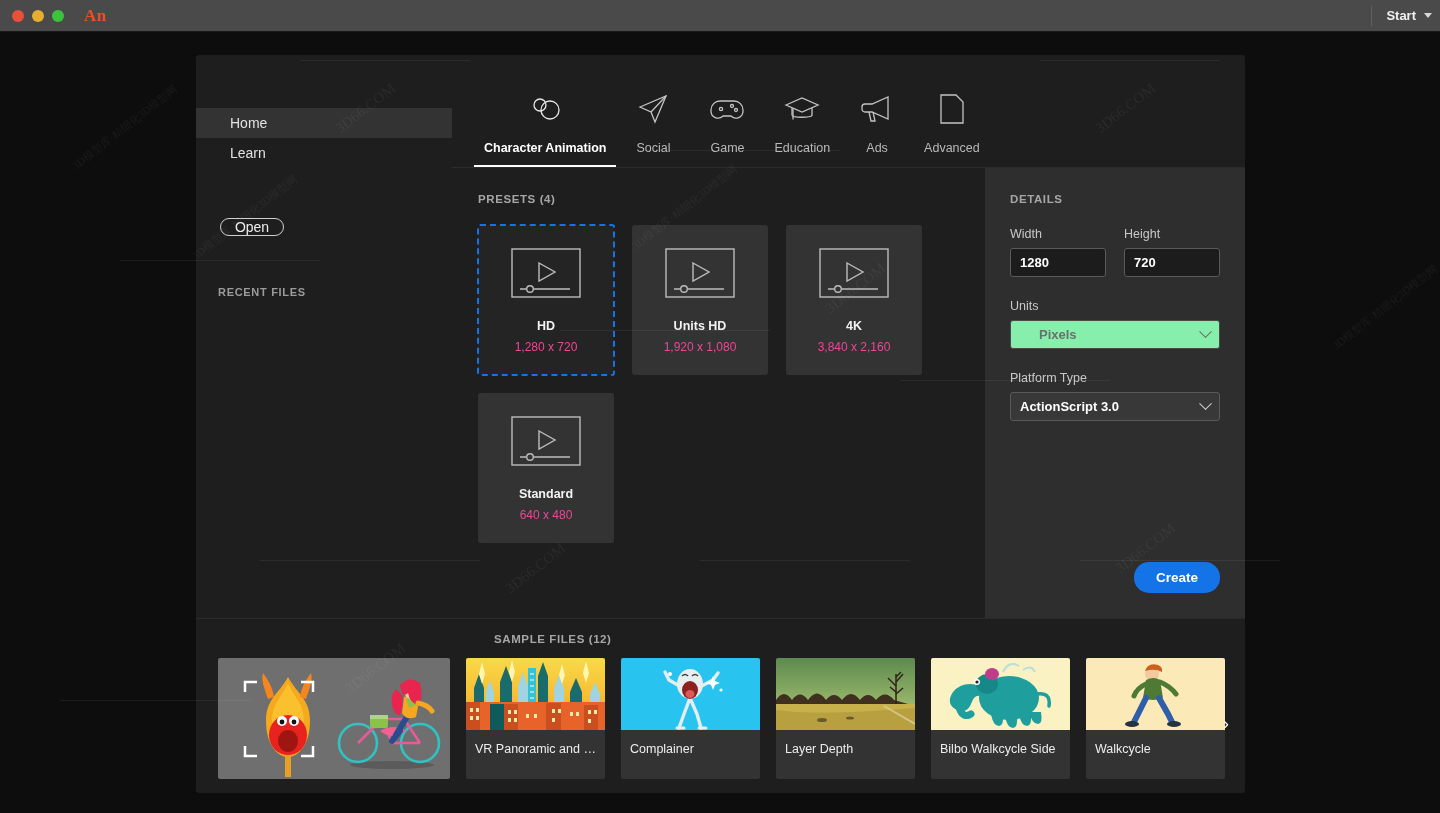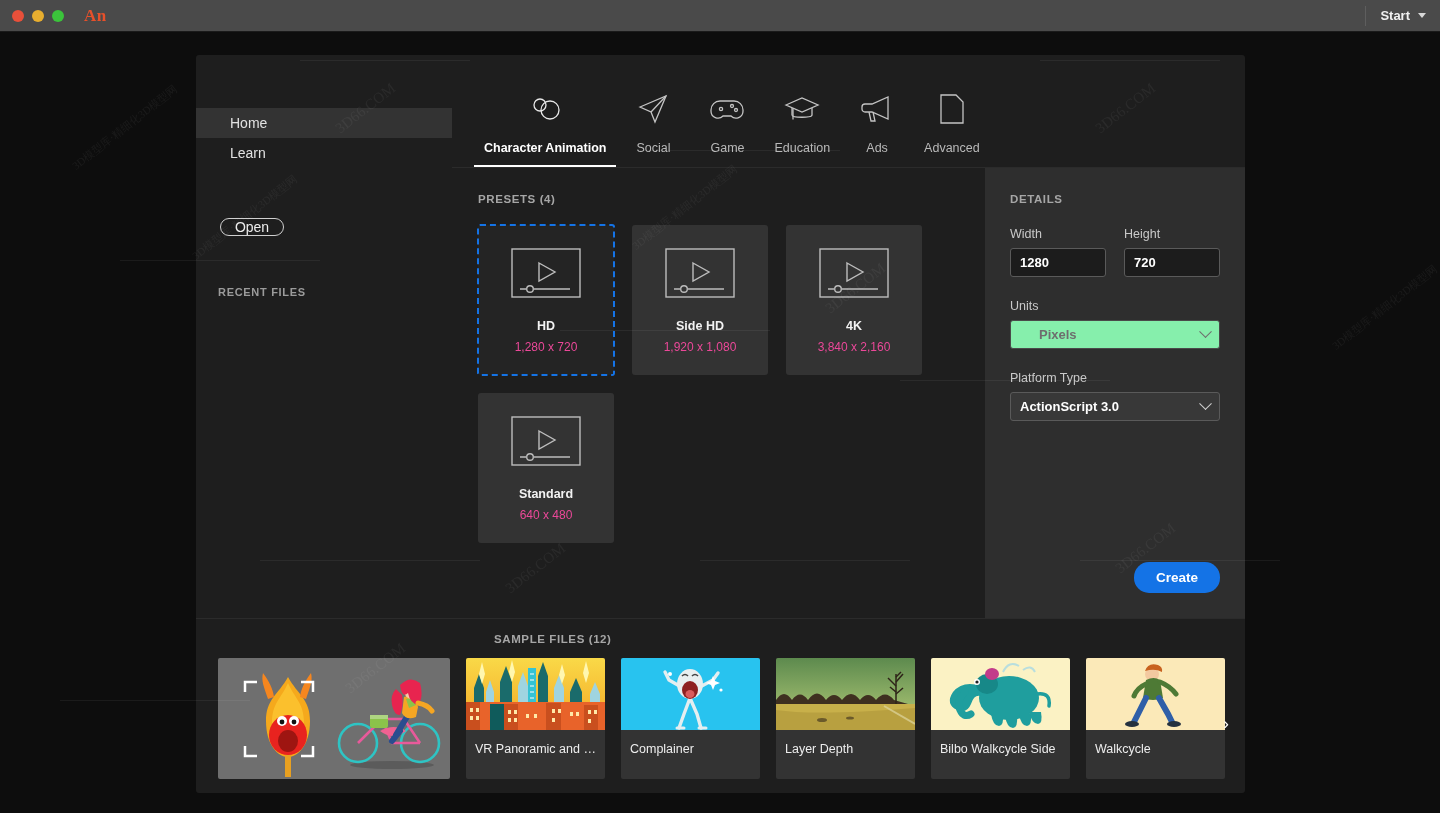--- a/index.html
+++ b/index.html
@@ -19,21 +19,21 @@
   }
   .traffic { display: flex; align-items: center; gap: 8px; margin-left: 12px; }
   .dot { width: 12px; height: 12px; border-radius: 50%; }
   .dot.red { background: #e8503a; }
   .dot.yellow { background: #e8ae2f; }
   .dot.green { background: #3bc33b; }
   .applogo {
     margin-left: 20px; color: #e8502a; font-size: 17px; font-weight: bold;
     letter-spacing: .5px; font-family: "Liberation Serif", serif;
   }
-  .tb-right { margin-left: auto; display: flex; align-items: center; padding-right: 14px; }
+  .tb-right { margin-left: auto; display: flex; align-items: center; padding-right: 8px; }
   .tb-sep { width: 1px; height: 20px; background: #5e5e5e; margin-right: 14px; }
   .start-btn { color: #f0f0f0; font-size: 13px; font-weight: bold; display: flex; align-items: center; gap: 8px; }
   .caret-down { width: 0; height: 0; border-left: 4px solid transparent; border-right: 4px solid transparent; border-top: 5px solid #d8d8d8; }
 
   
   .modal {
     position: absolute; left: 196px; top: 55px; width: 1049px; height: 738px;
     background: #1e1e1e; border-radius: 3px;
     display: flex; flex-direction: column;
   }
@@ -274,21 +274,21 @@
 
             <div class="preset-card">
               <span class="pv-icon">
                 <svg width="72" height="52" viewBox="0 0 72 52">
                     <rect x="2" y="2" width="68" height="48"></rect>
                     <path d="M29 16 L45 25 L29 34 Z"></path>
                     <path d="M10 42 h6 M24 42 h36"></path>
                     <circle cx="20" cy="42" r="3.3"></circle>
                   </svg>
               </span>
-              <div class="p-name">Side HD</div>
+              <div class="p-name">Units HD</div>
               <div class="p-dims">1,920 x 1,080</div>
             </div>
 
             <div class="preset-card">
               <span class="pv-icon">
                 <svg width="72" height="52" viewBox="0 0 72 52">
                     <rect x="2" y="2" width="68" height="48"></rect>
                     <path d="M29 16 L45 25 L29 34 Z"></path>
                     <path d="M10 42 h6 M24 42 h36"></path>
                     <circle cx="20" cy="42" r="3.3"></circle>

